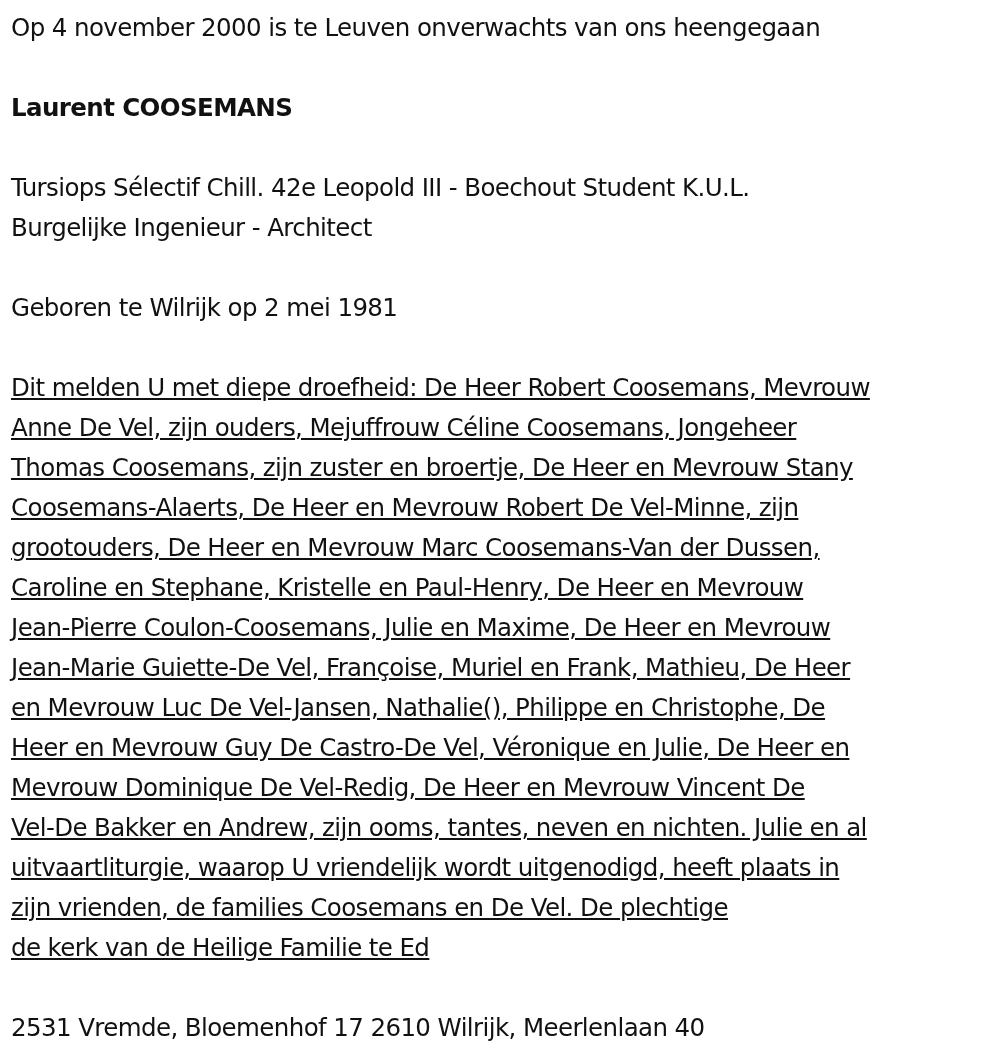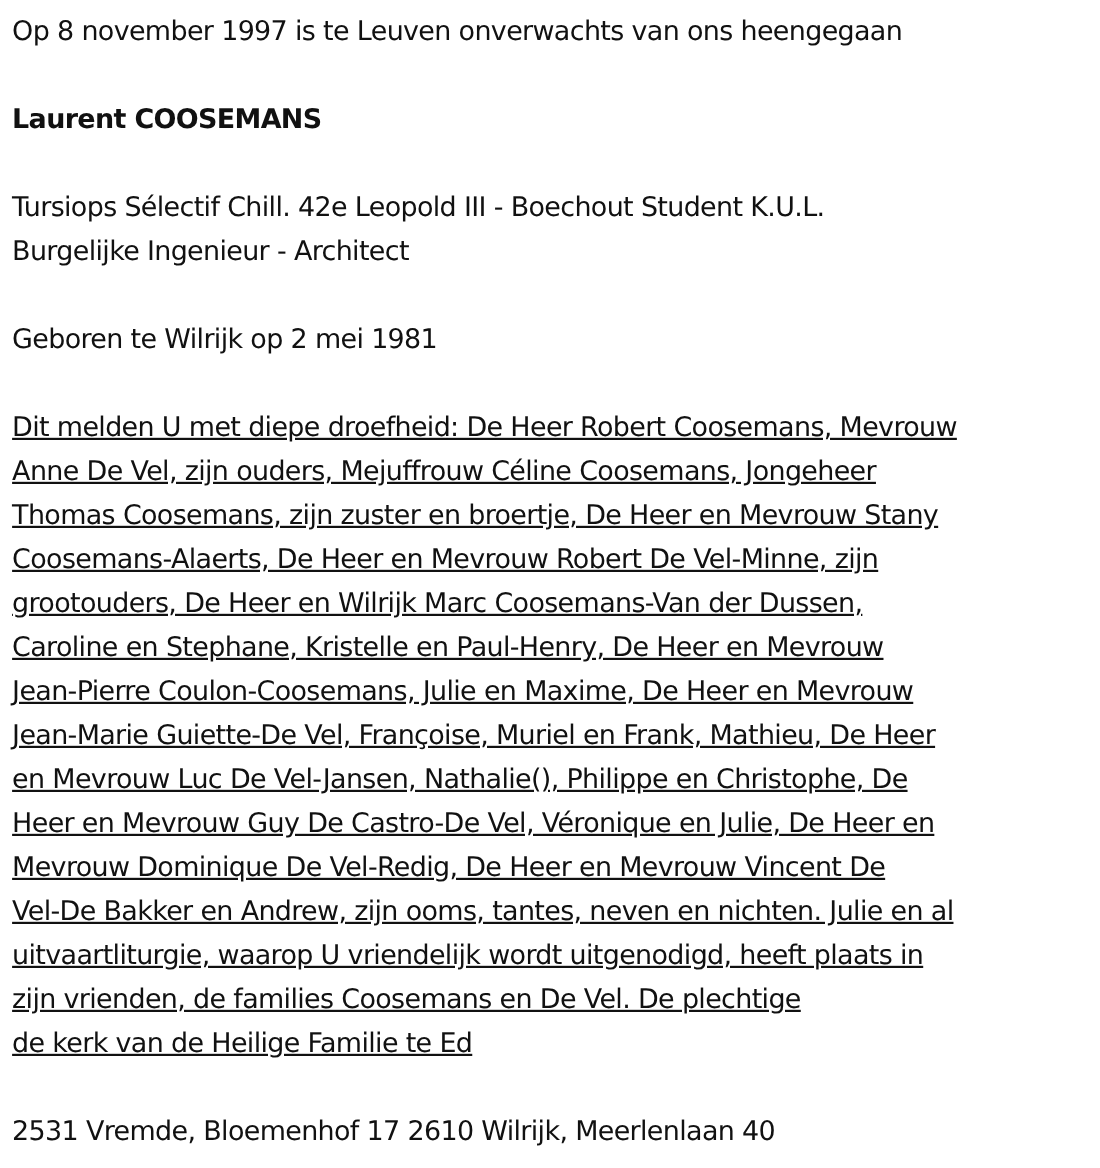--- a/index.html
+++ b/index.html
@@ -38,35 +38,35 @@
       line-height: 40px;
       margin: 0;
       letter-spacing: -0.6px;
     }
     .para span { display: block; white-space: nowrap; text-decoration: underline; }
   </style>
 </head>
 <body>
 
 <div class="page">
-  <p class="line">Op 8 november 1997 is te Leuven onverwachts van ons heengegaan</p>
+  <p class="line">Op 4 november 2000 is te Leuven onverwachts van ons heengegaan</p>
   <div class="gap"></div>
   <p class="line bold">Laurent COOSEMANS</p>
   <div class="gap"></div>
   <p class="line">Tursiops Sélectif Chill. 42e Leopold III - Boechout Student K.U.L.</p>
   <p class="line">Burgelijke Ingenieur - Architect</p>
   <div class="gap"></div>
   <p class="line">Geboren te Wilrijk op 2 mei 1981</p>
   <div class="gap"></div>
   <div class="para">
     <span>Dit melden U met diepe droefheid: De Heer Robert Coosemans, Mevrouw</span>
     <span>Anne De Vel, zijn ouders, Mejuffrouw Céline Coosemans, Jongeheer</span>
     <span>Thomas Coosemans, zijn zuster en broertje, De Heer en Mevrouw Stany</span>
     <span>Coosemans-Alaerts, De Heer en Mevrouw Robert De Vel-Minne, zijn</span>
-    <span>grootouders, De Heer en Wilrijk Marc Coosemans-Van der Dussen,</span>
+    <span>grootouders, De Heer en Mevrouw Marc Coosemans-Van der Dussen,</span>
     <span>Caroline en Stephane, Kristelle en Paul-Henry, De Heer en Mevrouw</span>
     <span>Jean-Pierre Coulon-Coosemans, Julie en Maxime, De Heer en Mevrouw</span>
     <span>Jean-Marie Guiette-De Vel, Françoise, Muriel en Frank, Mathieu, De Heer</span>
     <span>en Mevrouw Luc De Vel-Jansen, Nathalie(), Philippe en Christophe, De</span>
     <span>Heer en Mevrouw Guy De Castro-De Vel, Véronique en Julie, De Heer en</span>
     <span>Mevrouw Dominique De Vel-Redig, De Heer en Mevrouw Vincent De</span>
     <span>Vel-De Bakker en Andrew, zijn ooms, tantes, neven en nichten. Julie en al</span>
     <span>uitvaartliturgie, waarop U vriendelijk wordt uitgenodigd, heeft plaats in</span>
     <span>zijn vrienden, de families Coosemans en De Vel. De plechtige</span>
     <span>de kerk van de Heilige Familie te Ed</span>

